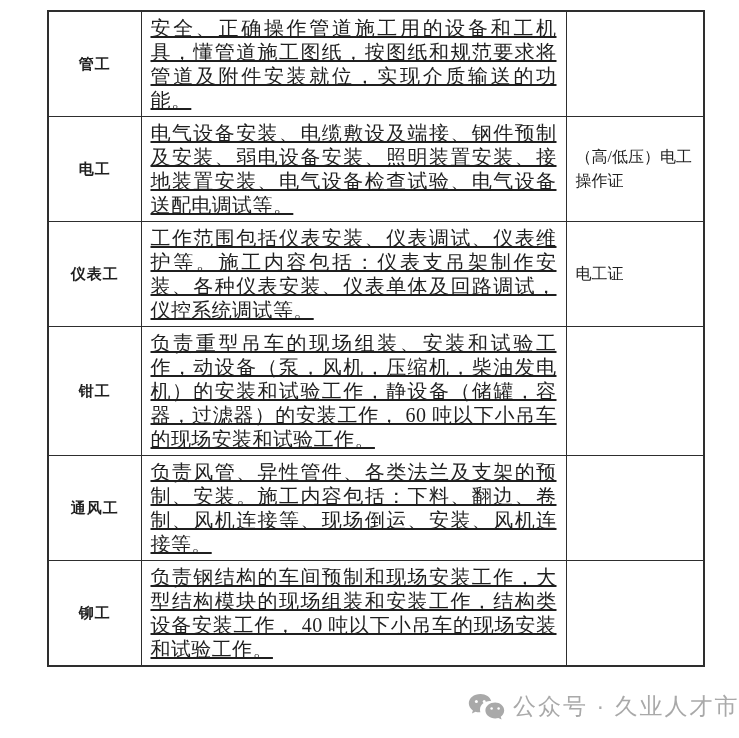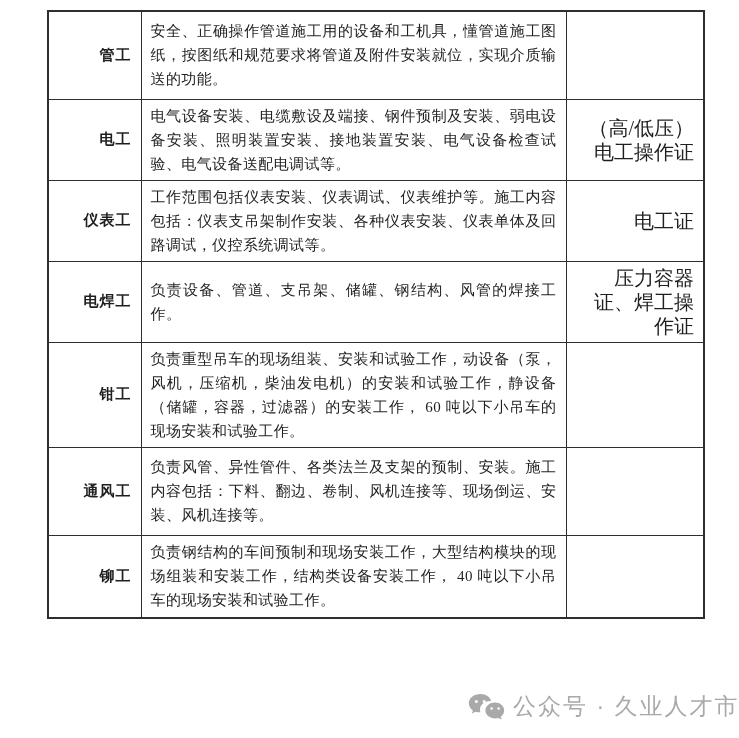--- a/index.html
+++ b/index.html
@@ -33,33 +33,34 @@
   th.hdr {
     font-weight: bold;
     text-align: center;
     font-size: 15px;
     line-height: 23px;
     white-space: pre-line;
     letter-spacing: 1px;
   }
   td.pos {
     font-weight: bold;
-    text-align: right;
+    text-align: center;
     font-size: 15px;
     letter-spacing: 1px;
   }
   td.content {
     text-align: justify;
-    font-size: 15px;
+    font-size: 20px;
     line-height: 24px;
     letter-spacing: 0.4px;
+    text-decoration: underline;
   }
   td.other {
-    text-align: right;
-    font-size: 20px;
+    text-align: left;
+    font-size: 16px;
     line-height: 24px;
   }
   .watermark {
     position: absolute;
     left: 468px;
     top: 691px;
     display: flex;
     align-items: center;
     gap: 7px;
     white-space: nowrap;
@@ -91,25 +92,20 @@
   <tr style="height:77px">
     <td class="pos">电工</td>
     <td class="content">电气设备安装、电缆敷设及端接、钢件预制及安装、弱电设备安装、照明装置安装、接地装置安装、电气设备检查试验、电气设备送配电调试等。</td>
     <td class="other">（高/低压）电工操作证</td>
   </tr>
   <tr style="height:74px">
     <td class="pos">仪表工</td>
     <td class="content">工作范围包括仪表安装、仪表调试、仪表维护等。施工内容包括：仪表支吊架制作安装、各种仪表安装、仪表单体及回路调试，仪控系统调试等。</td>
     <td class="other">电工证</td>
   </tr>
-  <tr style="height:71px">
-    <td class="pos">电焊工</td>
-    <td class="content">负责设备、管道、支吊架、储罐、钢结构、风管的焊接工作。</td>
-    <td class="other">压力容器证、焊工操作证</td>
-  </tr>
   <tr style="height:102px">
     <td class="pos">钳工</td>
     <td class="content">负责重型吊车的现场组装、安装和试验工作，动设备（泵，风机，压缩机，柴油发电机）的安装和试验工作，静设备（储罐，容器，过滤器）的安装工作， 60 吨以下小吊车的现场安装和试验工作。</td>
     <td class="other"></td>
   </tr>
   <tr style="height:88px">
     <td class="pos">通风工</td>
     <td class="content">负责风管、异性管件、各类法兰及支架的预制、安装。施工内容包括：下料、翻边、卷制、风机连接等、现场倒运、安装、风机连接等。</td>
     <td class="other"></td>
   </tr>

